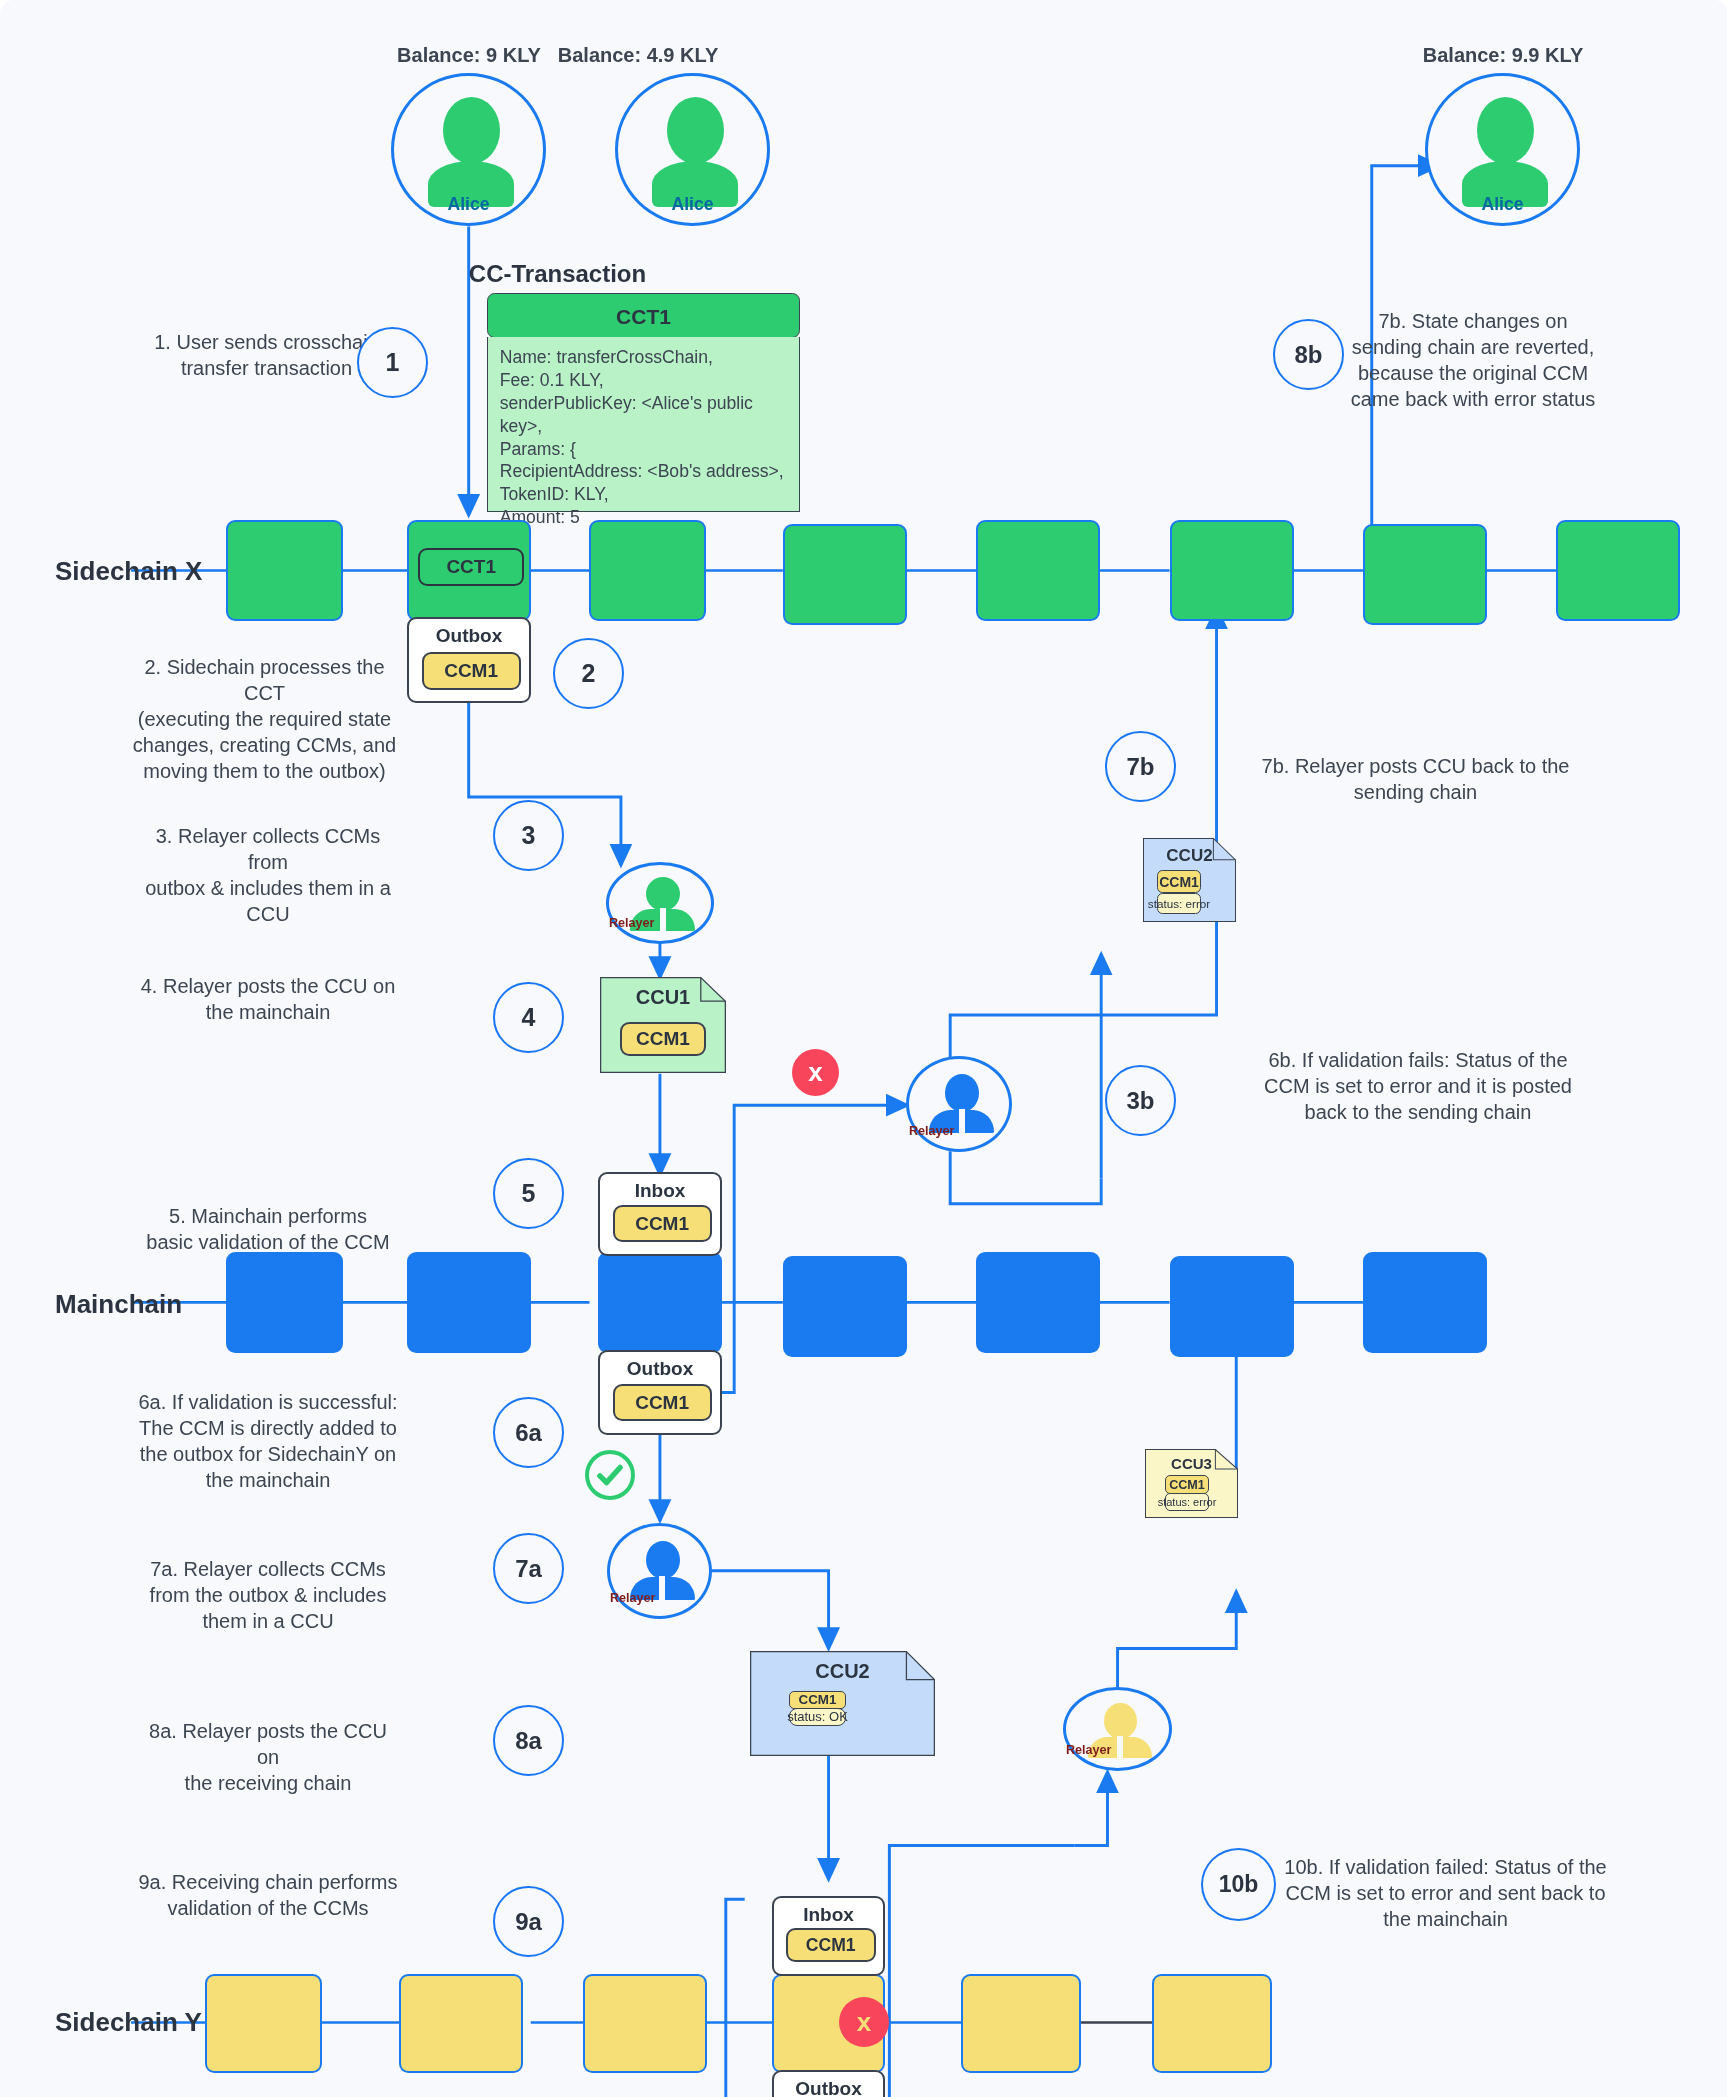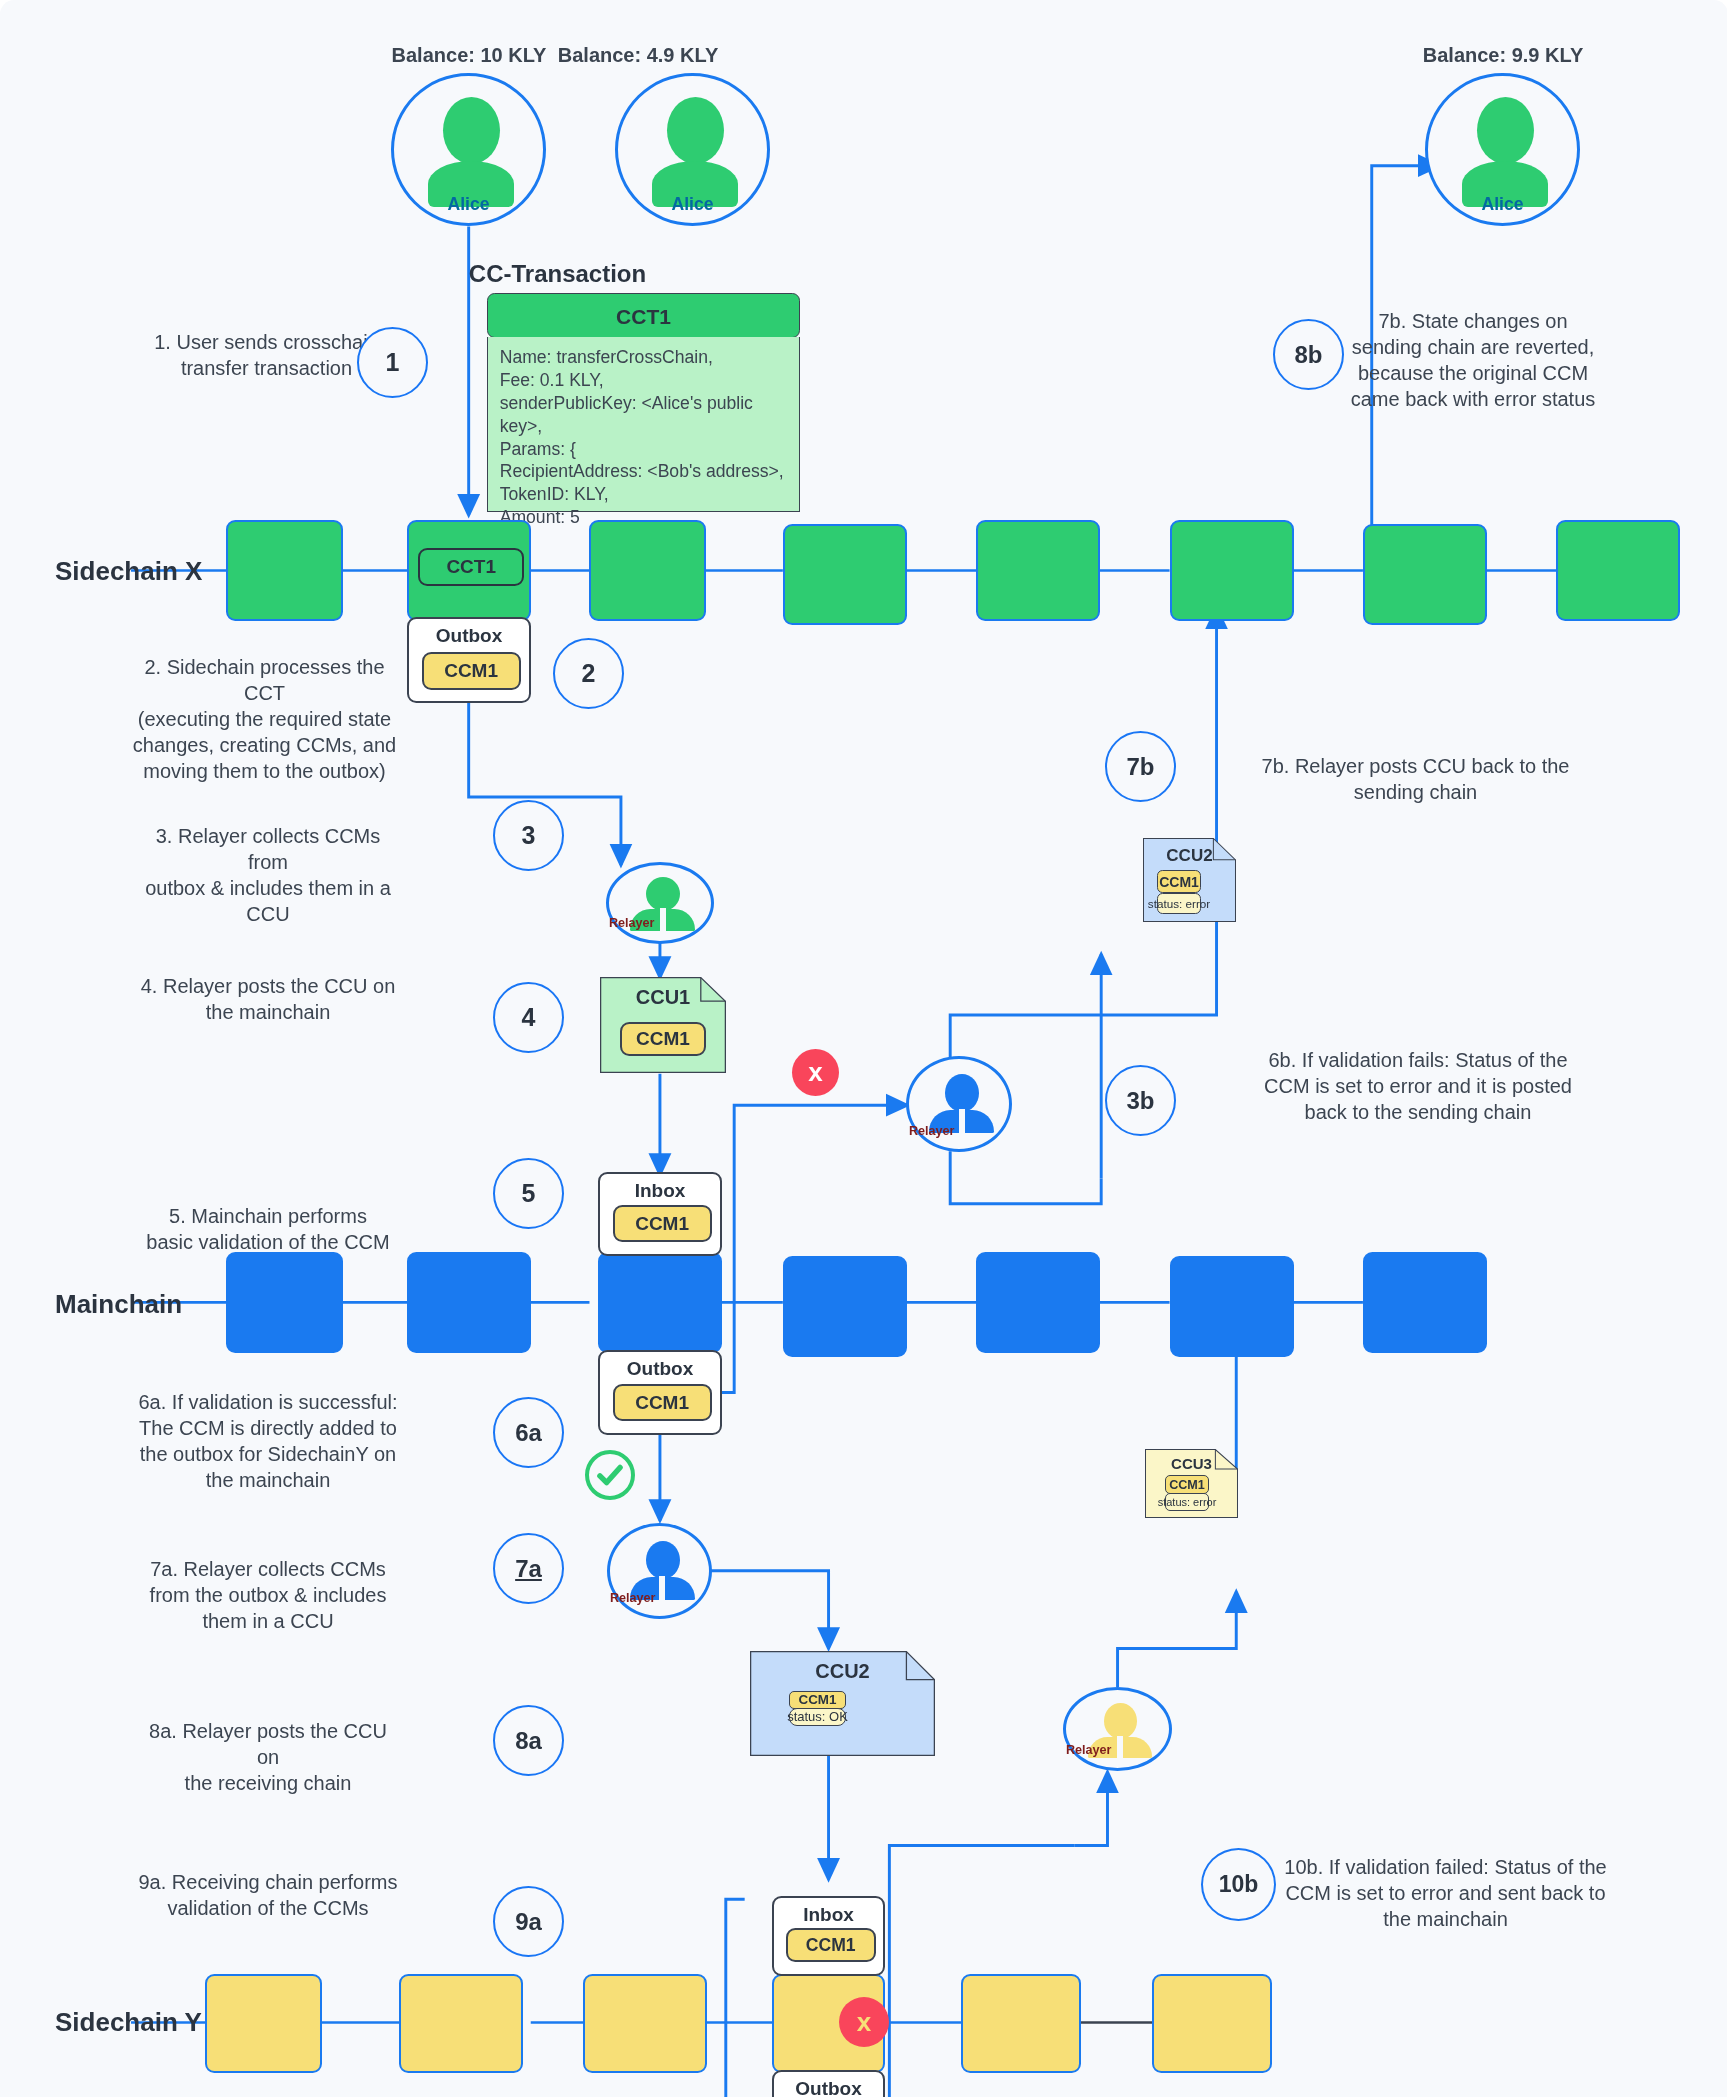--- a/index.html
+++ b/index.html
@@ -223,21 +223,21 @@
       <path d="M2664,4022 L2664,3930 L2947,3930 L2947,3795" marker-end="url(#ah)"></path>
 
       <path d="M2947,3560 L2947,3170" marker-end="url(#ah)"></path>
 
       <path d="M1775,4528 L1730,4528 L1730,5215 L2000,5215 L2000,5290" marker-end="url(#ah)"></path>
 
       <path d="M1975,5100 L1975,5130"></path>
     </g>
   </svg>
 
-  <div class="balance" style="left:343px;top:44px;width:252px;">Balance: 10 KLY</div>
+  <div class="balance" style="left:343px;top:44px;width:252px;">Balance: 9 KLY</div>
   <div class="avatar" style="left:391px;top:73px;width:155px;height:153px;">
     <div class="head" style="left:49px;top:21px;width:57px;height:67px;background:#2ecc71;"></div>
     <div class="body" style="left:34px;top:85px;width:86px;height:46px;background:#2ecc71;"></div>
     <div class="av-name">Alice</div>
   </div>
 
   <div class="balance" style="left:512px;top:44px;width:252px;">Balance: 4.9 KLY</div>
   <div class="avatar" style="left:615px;top:73px;width:155px;height:153px;">
     <div class="head" style="left:49px;top:21px;width:57px;height:67px;background:#2ecc71;"></div>
     <div class="body" style="left:34px;top:85px;width:86px;height:46px;background:#2ecc71;"></div>
@@ -448,21 +448,21 @@
 
   <div class="note" style="left:138px;top:1389px;width:260px;">6a. If validation is successful:
 The CCM is directly added to
 the outbox for SidechainY on
 the mainchain</div>
   <div class="step" style="left:493px;top:1397px;width:67px;height:67px;font-size:24px;">6a</div>
 
   <div class="note" style="left:138px;top:1556px;width:260px;">7a. Relayer collects CCMs
 from the outbox &amp; includes
 them in a CCU</div>
-  <div class="step" style="left:493px;top:1533px;width:67px;height:67px;font-size:24px;text-decoration:underline;">7a</div>
+  <div class="step" style="left:493px;top:1533px;width:67px;height:67px;font-size:24px;">7a</div>
 
   <div class="note" style="left:138px;top:1718px;width:260px;">8a. Relayer posts the CCU on
 the receiving chain</div>
   <div class="step" style="left:493px;top:1705px;width:67px;height:67px;font-size:24px;">8a</div>
 
   <div class="note" style="left:138px;top:1869px;width:260px;">9a. Receiving chain performs
 validation of the CCMs</div>
   <div class="step" style="left:493px;top:1886px;width:67px;height:67px;font-size:24px;">9a</div>
 
   <div class="note" style="left:1326px;top:308px;width:294px;">7b. State changes on

